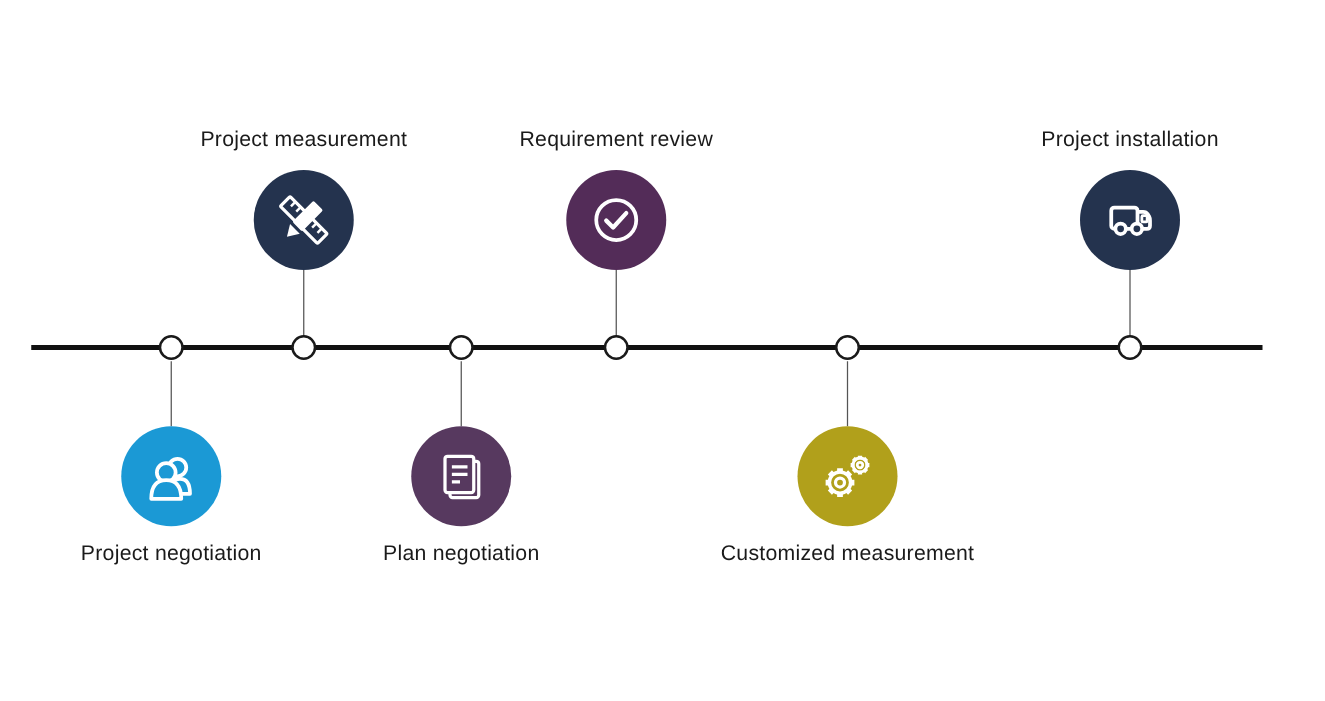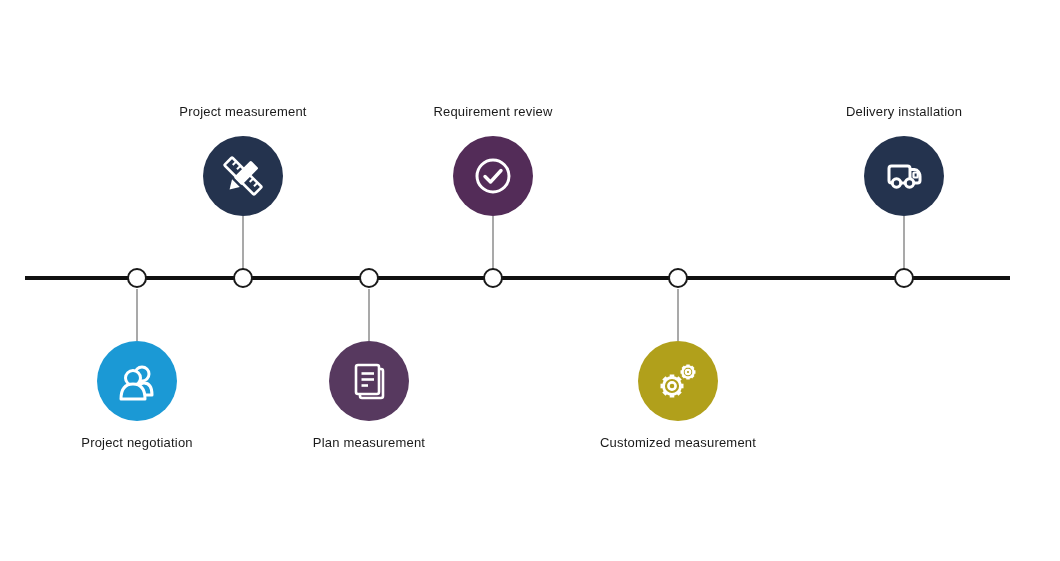--- a/index.html
+++ b/index.html
@@ -10,21 +10,21 @@
     font-family:"Liberation Sans", sans-serif;
     overflow:hidden;
   }
   .timeline-line{
     position:absolute;left:25px;top:276px;width:985px;height:4px;
     z-index:1;
   }
   .milestone{position:absolute;top:0;height:561px;width:0;}
   .label{
     position:absolute;transform:translateX(-50%);
-    white-space:nowrap;font-size:13px;line-height:20px;color:#1a1a1a;
+    white-space:nowrap;font-size:17px;line-height:20px;color:#1a1a1a;
     letter-spacing:0.2px;
   }
   .label.top{top:102px;}
   .label.bottom{top:433px;}
   .connector{
     position:absolute;transform:translateX(-50%);
     width:1px;background:#555;z-index:0;
   }
   .connector.top{top:216px;height:53px;}
   .connector.bottom{top:289px;height:52px;}
@@ -94,21 +94,21 @@
     <div class="node" style="background: rgb(255, 255, 255); border-color: rgb(26, 26, 26);"></div>
     <div class="bubble bottom" style="background: rgb(87, 57, 95); --c: #57395f;">
       <svg viewBox="0 0 48 48">
         <rect class="stroke" x="15" y="12" width="23" height="29" rx="2" stroke-width="2.6"></rect>
         <rect class="fillbg" x="11" y="8" width="23" height="29" rx="2" stroke="#fff" stroke-width="2.6"></rect>
         <line class="stroke" x1="16.5" y1="16.5" x2="29" y2="16.5" stroke-width="2.6"></line>
         <line class="stroke" x1="16.5" y1="22.5" x2="29" y2="22.5" stroke-width="2.6"></line>
         <line class="stroke" x1="16.5" y1="28.5" x2="23" y2="28.5" stroke-width="2.6"></line>
       </svg>
     </div>
-    <div class="label bottom" style="color: rgb(26, 26, 26);">Plan measurement</div>
+    <div class="label bottom" style="color: rgb(26, 26, 26);">Plan negotiation</div>
   </div>
 
   <div class="milestone" style="left:493px">
     <div class="connector top" style="background: rgb(85, 85, 85);"></div>
     <div class="node" style="background: rgb(255, 255, 255); border-color: rgb(26, 26, 26);"></div>
     <div class="bubble top" style="background: rgb(83, 44, 88); --c: #532c58;">
       <svg viewBox="0 0 48 48">
         <circle class="stroke" cx="24" cy="24" r="16" stroke-width="3"></circle>
         <polyline class="stroke" points="16,24.5 21.5,30 32,18.5" stroke-width="3.4" stroke-linecap="round" stroke-linejoin="round"></polyline>
       </svg>
@@ -157,16 +157,16 @@
     <div class="node" style="background: rgb(255, 255, 255); border-color: rgb(26, 26, 26);"></div>
     <div class="bubble top" style="background: rgb(36, 51, 78); --c: #24334e;">
       <svg viewBox="0 0 48 48">
         <rect class="stroke" x="9" y="14" width="21" height="17" rx="2.5" stroke-width="3"></rect>
         <path class="stroke" d="M30 17.5 H34.5 Q37 17.5 38.3 19.5 L39.3 21.2 Q40 22.5 40 24.5 V28.5 Q40 31 37.5 31 H30" stroke-width="3" stroke-linejoin="round"></path>
         <rect class="stroke" x="33.5" y="20.5" width="4.2" height="5" rx="0.8" stroke-width="2.2"></rect>
         <circle class="fillbg" cx="16.5" cy="31" r="4.2" stroke="#fff" stroke-width="3"></circle>
         <circle class="fillbg" cx="29.5" cy="31" r="4.2" stroke="#fff" stroke-width="3"></circle>
       </svg>
     </div>
-    <div class="label top" style="color: rgb(26, 26, 26);">Delivery installation</div>
+    <div class="label top" style="color: rgb(26, 26, 26);">Project installation</div>
   </div>
 
 </div>
 
 </body></html>

